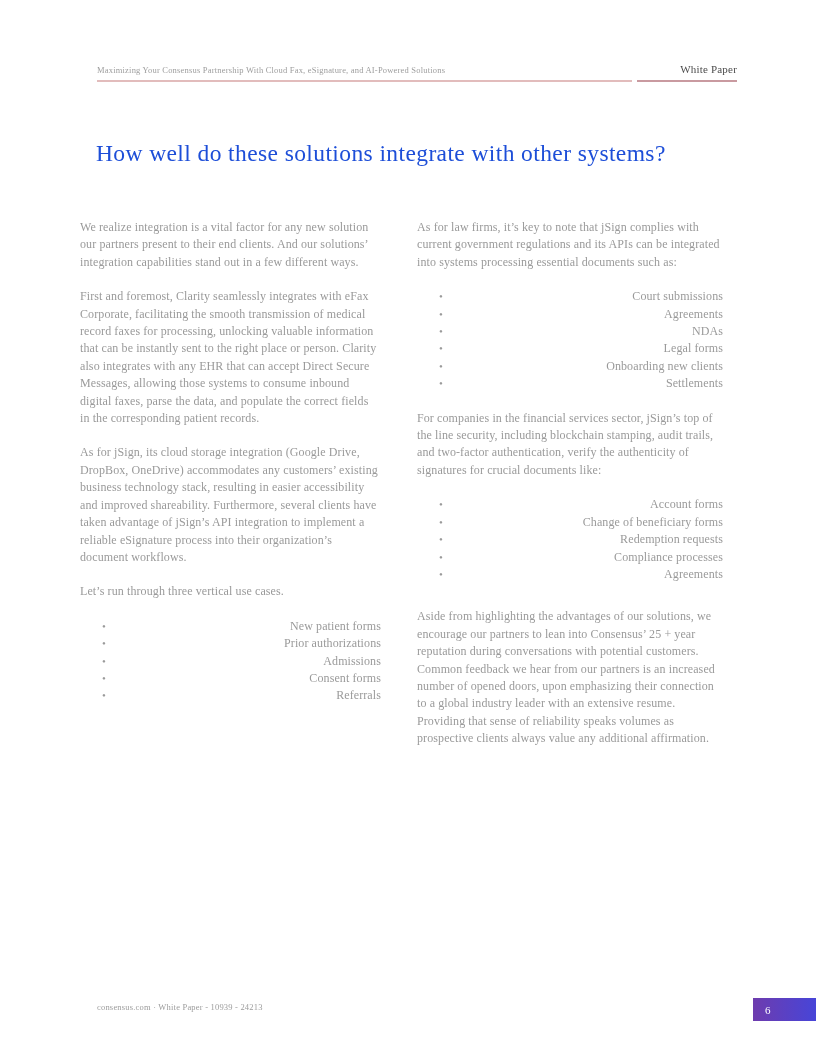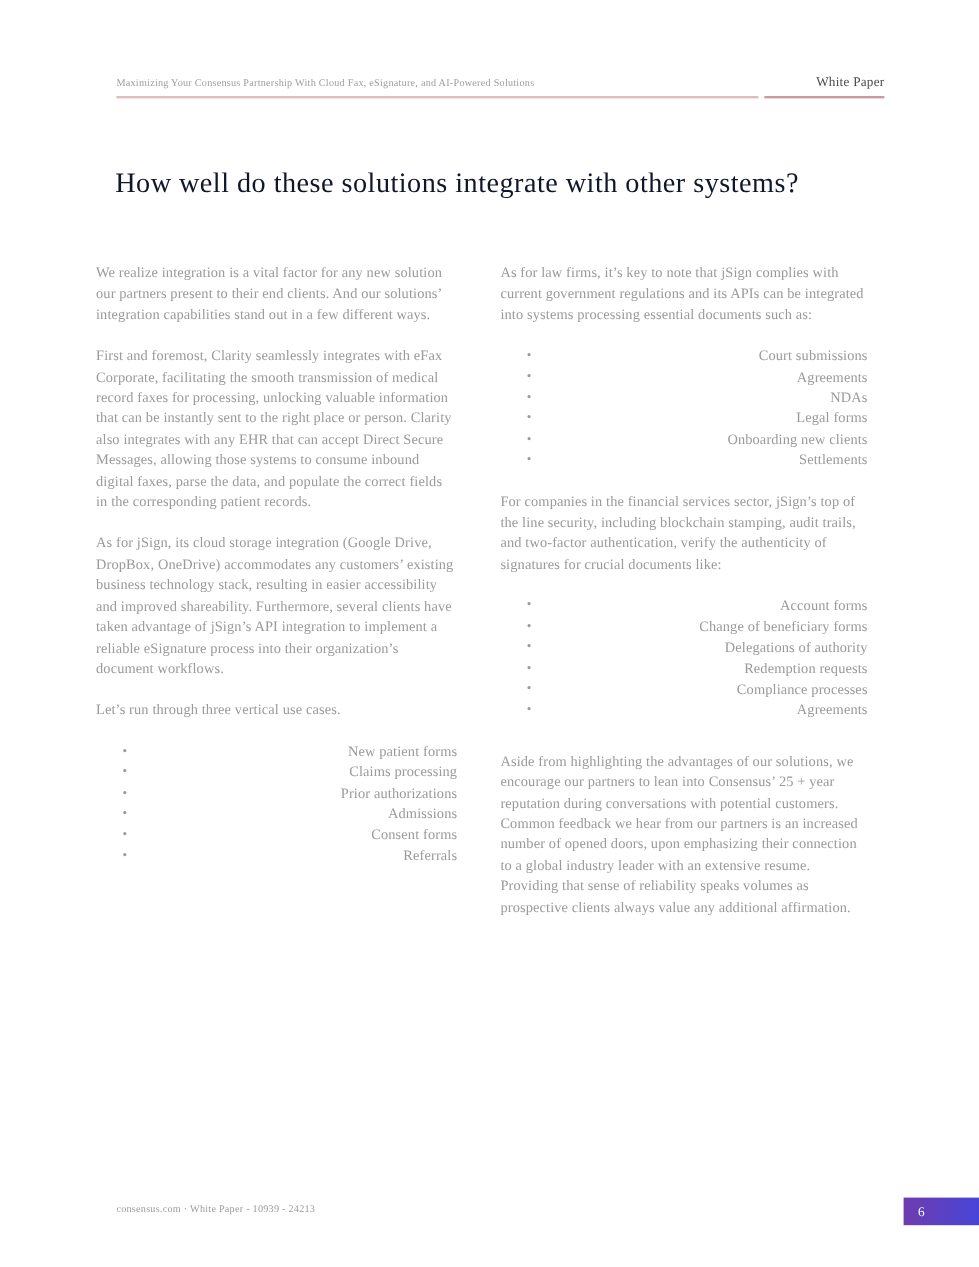--- a/index.html
+++ b/index.html
@@ -27,21 +27,21 @@
   .header-rule {
     display:flex; margin-top:5px; align-items:center;
   }
   .rule-left { height:2px; flex:1 1 auto; background:#e2bcbc; }
   .rule-gap { width:5px; height:2px; background:transparent; }
   .rule-right { height:2px; width:100px; background:#c99aa0; }
   
   .page-title {
     position:absolute; left:96px; top:139px; width:610px;
     font-size:23.5px; line-height:29px; font-weight:400;
-    color:#0f172a; letter-spacing:.4px;
+    color:#1d4ed8; letter-spacing:.4px;
   }
   
   .column {
     position:absolute; top:219px;
     font-size:12px; line-height:17.4px;
     color:#9a9a9a; letter-spacing:.1px;
   }
   .col-left  { left:80px;  width:301px; }
   .col-right { left:417px; width:306px; }
   .column p { margin-bottom:17px; }
@@ -89,21 +89,20 @@
 
   <h1 class="page-title">How well do these solutions integrate with other systems?</h1>
 
   <div class="column col-left">
     <p>We realize integration is a vital factor for any new solution our partners present to their end clients. And our solutions’ integration capabilities stand out in a few different ways.</p>
     <p>First and foremost, Clarity seamlessly integrates with eFax Corporate, facilitating the smooth transmission of medical record faxes for processing, unlocking valuable information that can be instantly sent to the right place or person. Clarity also integrates with any EHR that can accept Direct Secure Messages, allowing those systems to consume inbound digital faxes, parse the data, and populate the correct fields in the corresponding patient records.</p>
     <p>As for jSign, its cloud storage integration (Google Drive, DropBox, OneDrive) accommodates any customers’ existing business technology stack, resulting in easier accessibility and improved shareability. Furthermore, several clients have taken advantage of jSign’s API integration to implement a reliable eSignature process into their organization’s document workflows.</p>
     <p>Let’s run through three vertical use cases.</p>
     <ul>
         <li>New patient forms</li>
-        <li>Claims processing</li>
         <li>Prior authorizations</li>
         <li>Admissions</li>
         <li>Consent forms</li>
         <li>Referrals</li>
       </ul>
   </div>
 
   <div class="column col-right">
     <p>As for law firms, it’s key to note that jSign complies with current government regulations and its APIs can be integrated into systems processing essential documents such as:</p>
     <ul>
@@ -111,21 +110,20 @@
         <li>Agreements</li>
         <li>NDAs</li>
         <li>Legal forms</li>
         <li>Onboarding new clients</li>
         <li>Settlements</li>
       </ul>
     <p>For companies in the financial services sector, jSign’s top of the line security, including blockchain stamping, audit trails, and two-factor authentication, verify the authenticity of signatures for crucial documents like:</p>
     <ul>
         <li>Account forms</li>
         <li>Change of beneficiary forms</li>
-        <li>Delegations of authority</li>
         <li>Redemption requests</li>
         <li>Compliance processes</li>
         <li>Agreements</li>
       </ul>
     <p class="extra-gap">Aside from highlighting the advantages of our solutions, we encourage our partners to lean into Consensus’ 25 + year reputation during conversations with potential customers. Common feedback we hear from our partners is an increased number of opened doors, upon emphasizing their connection to a global industry leader with an extensive resume. Providing that sense of reliability speaks volumes as prospective clients always value any additional affirmation.</p>
   </div>
 
   <div class="footer-source">consensus.com · White Paper - 10939 - 24213</div>
   <div class="page-badge">
     <span>6</span>

